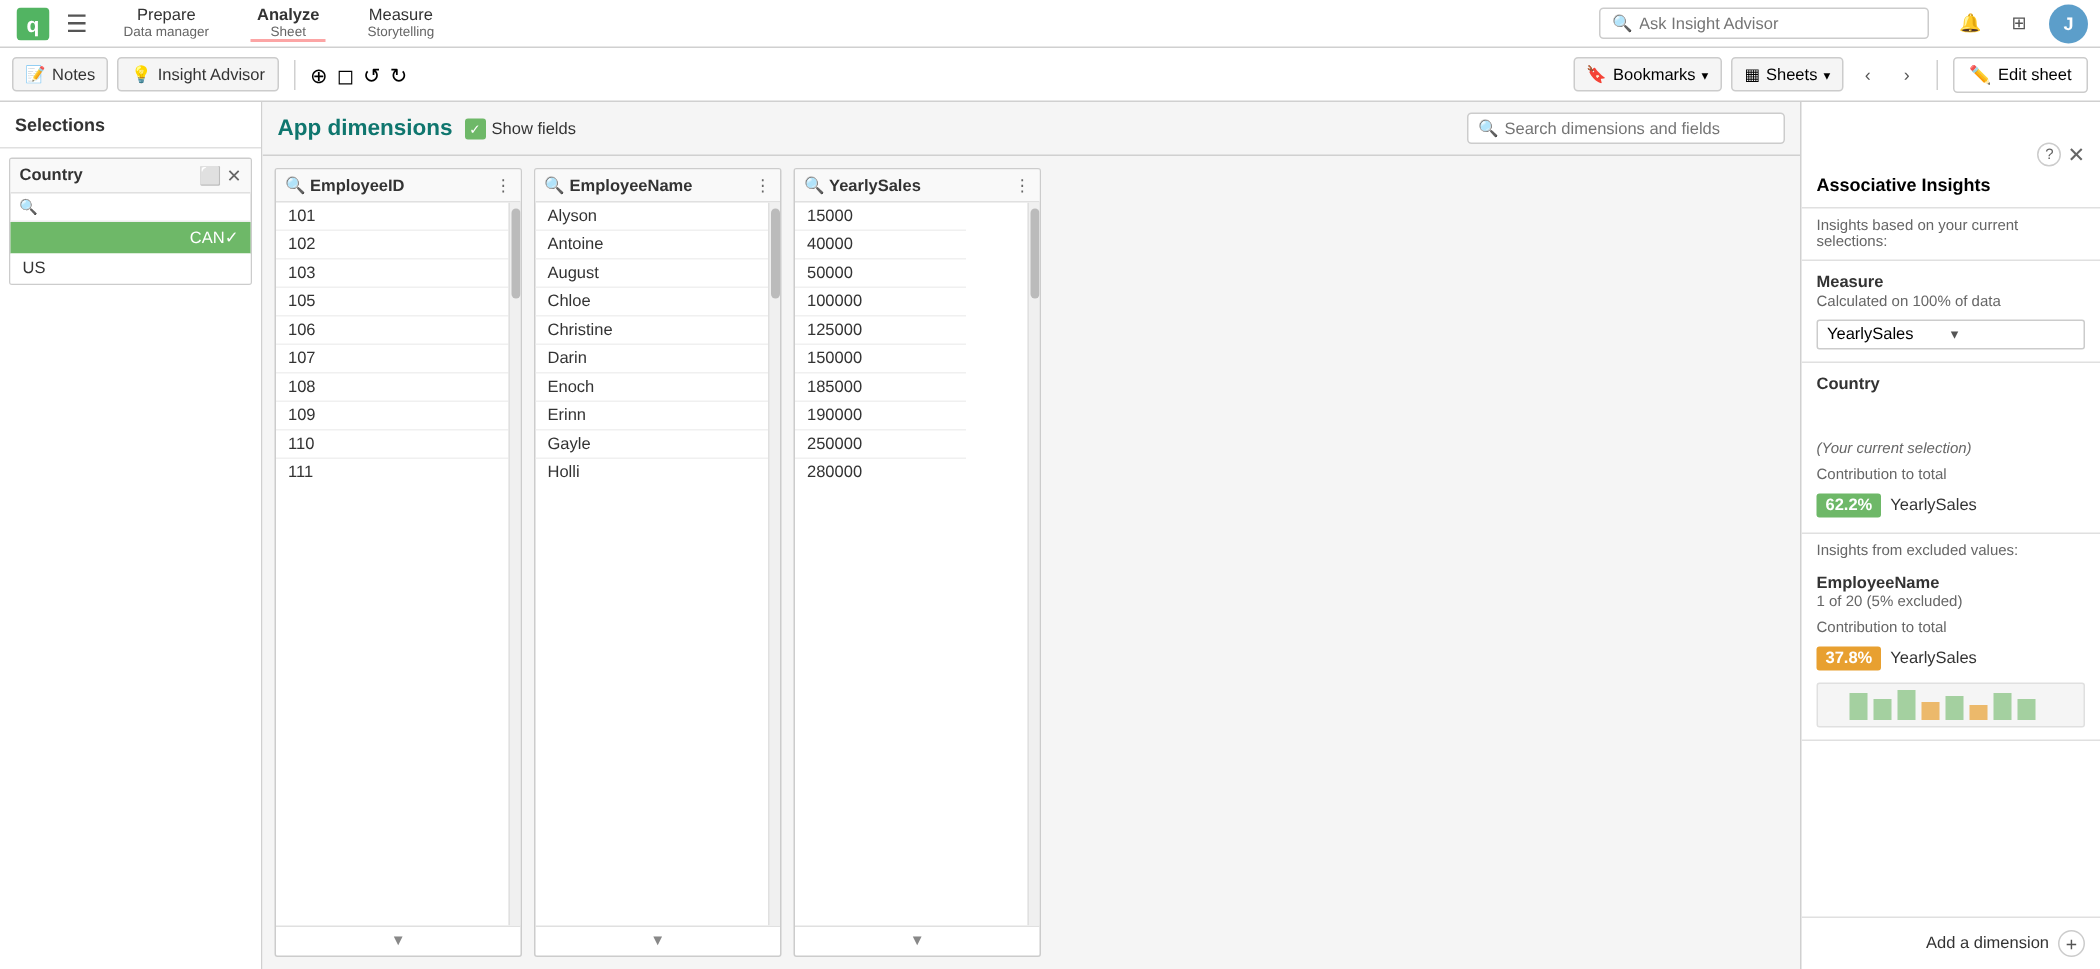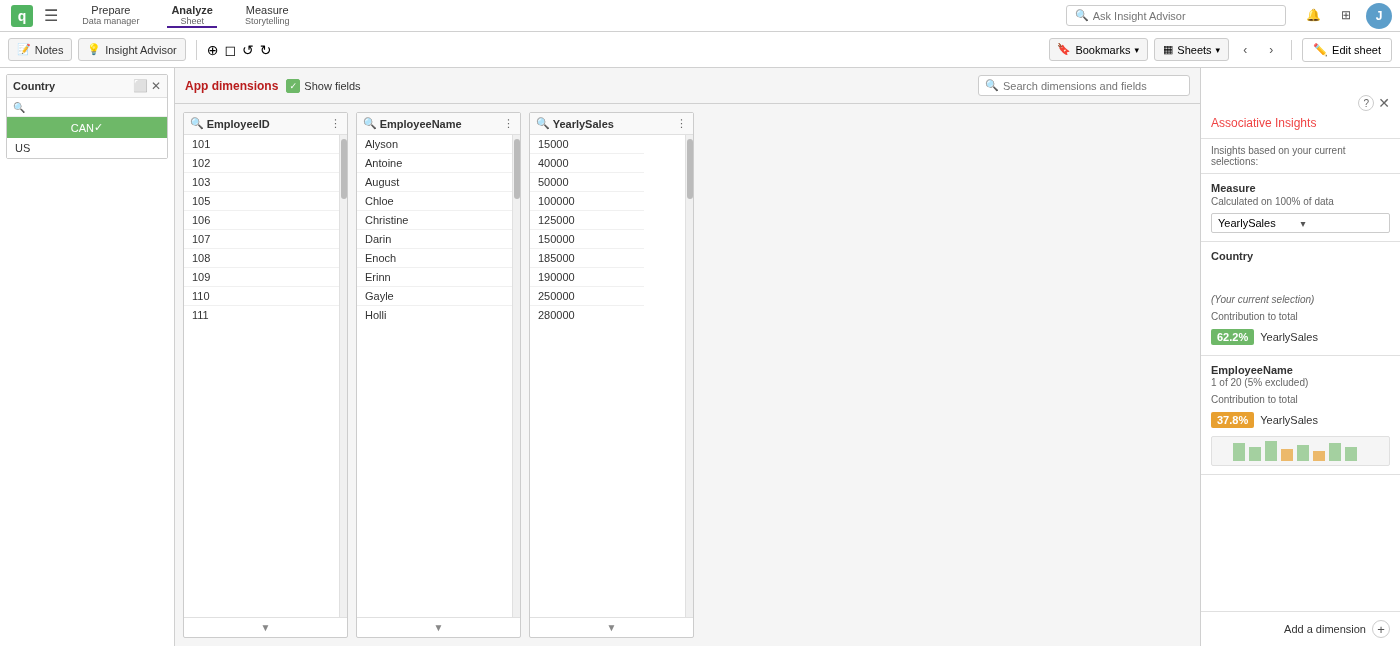--- a/index.html
+++ b/index.html
@@ -26,49 +26,49 @@
     .selections-header { padding: 8px 10px; font-size: 12px; font-weight: 600; color: #333; border-bottom: 1px solid #e0e0e0; }
     .listbox-container { flex: 1; padding: 6px; }
     .listbox { border: 1px solid #ccc; border-radius: 2px; background: #fff; }
     .listbox-header { display: flex; align-items: center; padding: 4px 6px; border-bottom: 1px solid #e0e0e0; background: #f9f9f9; }
     .listbox-title { flex: 1; font-size: 11px; font-weight: 600; color: #333; }
     .listbox-actions { display: flex; gap: 3px; }
     .listbox-search { display: flex; align-items: center; padding: 3px 6px; border-bottom: 1px solid #eee; }
     .listbox-search-icon { color: #888; margin-right: 3px; font-size: 10px; }
     .listbox-search-input { border: none; outline: none; font-size: 11px; color: #333; width: 100%; background: transparent; }
     .listbox-item { padding: 4px 8px; font-size: 11px; cursor: pointer; }
-    .listbox-item.selected { background: #6eb868; color: #fff; display: flex; align-items: center; justify-content: center; }
+    .listbox-item.selected { background: #6eb868; color: #fff; display: flex; align-items: center; justify-content: flex-end; }
     .listbox-item.possible { background: #fff; color: #333; }
 
     
     .center-area { flex: 1; display: flex; flex-direction: column; overflow: hidden; background: #f5f5f5; }
 
     
     .dimensions-bar { display: flex; align-items: center; height: 36px; padding: 0 10px; background: #f5f5f5; border-bottom: 1px solid #d0d0d0; gap: 8px; }
-    .dimensions-label { font-size: 12px; font-weight: 600; color: #b91c1c; }
+    .dimensions-label { font-size: 15px; font-weight: 600; color: #0f766e; }
     .show-fields-toggle { display: flex; align-items: center; gap: 4px; cursor: pointer; font-size: 11px; color: #333; }
     .toggle-checkbox { width: 14px; height: 14px; border: 1px solid #6eb868; background: #6eb868; border-radius: 2px; display: flex; align-items: center; justify-content: center; color: white; font-size: 9px; }
     .search-dimensions { display: flex; align-items: center; gap: 4px; margin-left: auto; border: 1px solid #ccc; border-radius: 3px; padding: 3px 6px; background: #fff; }
     .search-dimensions input { border: none; outline: none; font-size: 11px; width: 180px; }
 
     
     .tables-area { display: flex; flex: 1; padding: 8px; gap: 8px; overflow: hidden; }
     .data-table { border: 1px solid #ccc; border-radius: 2px; background: #fff; display: flex; flex-direction: column; width: 165px; }
     .data-table-header { display: flex; align-items: center; padding: 4px 6px; border-bottom: 1px solid #e0e0e0; background: #f9f9f9; }
     .data-table-title { flex: 1; font-size: 11px; font-weight: 600; color: #333; }
     .data-row { padding: 3px 8px; font-size: 11px; color: #333; border-bottom: 1px solid #f0f0f0; }
     .data-row:last-child { border-bottom: none; }
     .scroll-track { width: 8px; background: #f0f0f0; border-left: 1px solid #e0e0e0; position: relative; }
     .scroll-thumb { width: 6px; height: 60px; background: #bbb; border-radius: 3px; margin: 0 1px; margin-top: 4px; }
     .table-footer { display: flex; align-items: center; justify-content: center; padding: 4px; border-top: 1px solid #e0e0e0; cursor: pointer; color: #888; }
 
     
     .insights-panel { width: 200px; background: #ffffff; border-left: 1px solid #d0d0d0; display: flex; flex-direction: column; overflow: hidden; }
     .insights-header { display: flex; align-items: center; padding: 8px 10px; border-bottom: 1px solid #e0e0e0; }
-    .insights-title { flex: 1; font-size: 12px; font-weight: 400; color: #ef4444; margin-top: 40px; }
+    .insights-title { flex: 1; font-size: 12px; font-weight: 700; color: #000000; margin-top: 40px; }
     .insights-help { width: 16px; height: 16px; border: 1px solid #ccc; border-radius: 50%; display: flex; align-items: center; justify-content: center; font-size: 10px; color: #666; cursor: pointer; }
     .insights-close { cursor: pointer; color: #666; font-size: 14px; margin-left: 4px; }
     .insights-subtext { padding: 6px 10px; font-size: 10px; color: #666; border-bottom: 1px solid #e0e0e0; }
     .insights-measure { padding: 8px 10px; border-bottom: 1px solid #e0e0e0; }
     .insights-measure-label { font-size: 11px; font-weight: 600; color: #333; margin-bottom: 2px; }
     .insights-measure-sub { font-size: 10px; color: #666; margin-bottom: 6px; }
     .measure-dropdown { display: flex; align-items: center; border: 1px solid #ccc; border-radius: 2px; padding: 3px 6px; cursor: pointer; font-size: 11px; background: #fff; }
     .measure-dropdown span { flex: 1; }
     .measure-dropdown .chevron { color: #555; font-size: 10px; }
 
@@ -106,21 +106,21 @@
 
   <div style="display:flex;align-items:center;gap:0;margin-right:12px;">
     <span style="font-size:16px;cursor:pointer;color:#555;">☰</span>
   </div>
 
   <div style="display:flex;gap:24px;">
     <div style="display:flex;flex-direction:column;align-items:center;cursor:pointer;padding:0 4px;">
       <span style="font-size:11px;color:#333;">Prepare</span>
       <span style="font-size:9px;color:#666;">Data manager</span>
     </div>
-    <div style="display:flex;flex-direction:column;align-items:center;cursor:pointer;padding:0 4px;border-bottom:2px solid #4c1d95;">
+    <div style="display:flex;flex-direction:column;align-items:center;cursor:pointer;padding:0 4px;border-bottom:2px solid #fca5a5;">
       <span style="font-size:11px;color:#333;font-weight:600;">Analyze</span>
       <span style="font-size:9px;color:#666;">Sheet</span>
     </div>
     <div style="display:flex;flex-direction:column;align-items:center;cursor:pointer;padding:0 4px;">
       <span style="font-size:11px;color:#333;">Measure</span>
       <span style="font-size:9px;color:#666;">Storytelling</span>
     </div>
   </div>
 
   <div class="toolbar-spacer"></div>
@@ -189,20 +189,23 @@
 
   <div class="edit-sheet-btn">
     <span style="font-size:12px;">✏️</span>
     <span>Edit sheet</span>
   </div>
 </div>
 
 <div class="main-layout">
 
   <div class="selections-panel">
+    <div class="selections-header">
+      <span>Selections</span>
+    </div>
     <div class="listbox-container">
       <div class="listbox">
         <div class="listbox-header">
           <span class="listbox-title">Country</span>
           <div class="listbox-actions">
             <span style="cursor:pointer;color:#666;font-size:12px;">⬜</span>
             <span style="cursor:pointer;color:#666;font-size:12px;">✕</span>
           </div>
         </div>
         <div class="listbox-search">
@@ -348,20 +351,21 @@
     <div class="insight-card">
       <div class="insight-card-title">Country</div>
       <div class="insight-card-sub current-selection-tag">(Your current selection)</div>
       <div style="font-size:10px;color:#666;margin-top:4px;margin-bottom:3px;">Contribution to total</div>
       <div class="contribution-row">
         <span class="pct-badge pct-green">62.2%</span>
         <span class="contribution-field">YearlySales</span>
       </div>
     </div>
 
+    <div class="insight-section-label">Insights from excluded values:</div>
 
     <div class="insight-card">
       <div class="insight-card-title">EmployeeName</div>
       <div class="insight-card-sub">1 of 20 (5% excluded)</div>
       <div style="font-size:10px;color:#666;margin-top:4px;margin-bottom:3px;">Contribution to total</div>
       <div class="contribution-row">
         <span class="pct-badge pct-orange">37.8%</span>
         <span class="contribution-field">YearlySales</span>
       </div>
 

